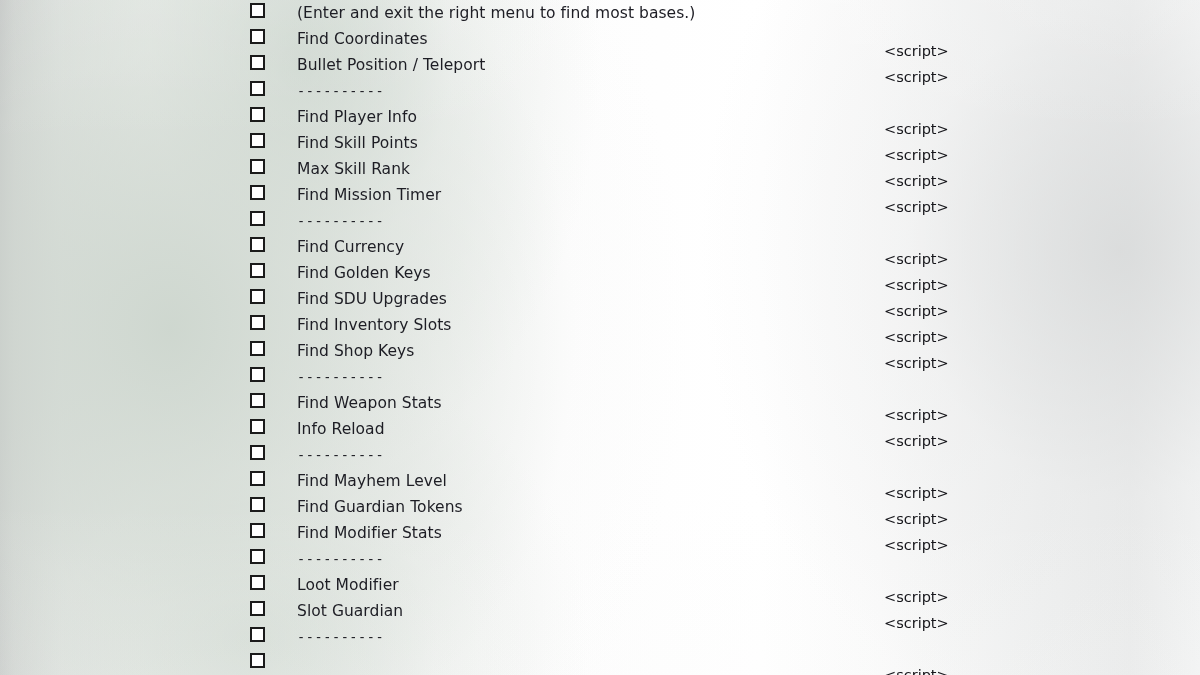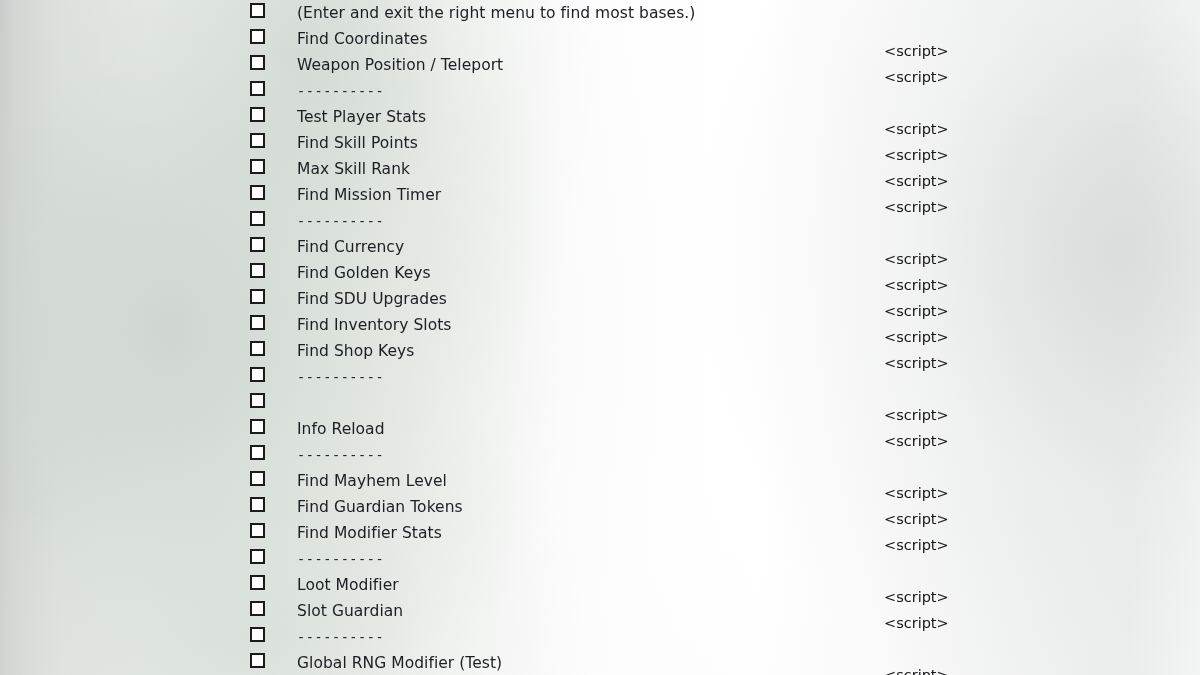--- a/index.html
+++ b/index.html
@@ -128,30 +128,30 @@
       <div class="cb" role="checkbox" aria-checked="false"></div>
       <div class="label">(Enter and exit the right menu to find most bases.)</div>
     </div>
     <div class="row">
       <div class="cb" role="checkbox" aria-checked="false"></div>
       <div class="label">Find Coordinates</div>
       <div class="script">&lt;script&gt;</div>
     </div>
     <div class="row">
       <div class="cb" role="checkbox" aria-checked="false"></div>
-      <div class="label">Weapon Position / Teleport</div>
-      <div class="script">&lt;script&gt;</div>
-    </div>
-    <div class="row">
-      <div class="cb" role="checkbox" aria-checked="false"></div>
-      <div class="label sep">----------</div>
-    </div>
-    <div class="row">
-      <div class="cb" role="checkbox" aria-checked="false"></div>
-      <div class="label">Test Player Stats</div>
+      <div class="label">Bullet Position / Teleport</div>
+      <div class="script">&lt;script&gt;</div>
+    </div>
+    <div class="row">
+      <div class="cb" role="checkbox" aria-checked="false"></div>
+      <div class="label sep">----------</div>
+    </div>
+    <div class="row">
+      <div class="cb" role="checkbox" aria-checked="false"></div>
+      <div class="label">Find Player Info</div>
       <div class="script">&lt;script&gt;</div>
     </div>
     <div class="row">
       <div class="cb" role="checkbox" aria-checked="false"></div>
       <div class="label">Find Skill Points</div>
       <div class="script">&lt;script&gt;</div>
     </div>
     <div class="row">
       <div class="cb" role="checkbox" aria-checked="false"></div>
       <div class="label">Max Skill Rank</div>
@@ -190,20 +190,21 @@
       <div class="cb" role="checkbox" aria-checked="false"></div>
       <div class="label">Find Shop Keys</div>
       <div class="script">&lt;script&gt;</div>
     </div>
     <div class="row">
       <div class="cb" role="checkbox" aria-checked="false"></div>
       <div class="label sep">----------</div>
     </div>
     <div class="row">
       <div class="cb" role="checkbox" aria-checked="false"></div>
+      <div class="label">Find Weapon Stats</div>
       <div class="script">&lt;script&gt;</div>
     </div>
     <div class="row">
       <div class="cb" role="checkbox" aria-checked="false"></div>
       <div class="label">Info Reload</div>
       <div class="script">&lt;script&gt;</div>
     </div>
     <div class="row">
       <div class="cb" role="checkbox" aria-checked="false"></div>
       <div class="label sep">----------</div>
@@ -236,16 +237,15 @@
       <div class="cb" role="checkbox" aria-checked="false"></div>
       <div class="label">Slot Guardian</div>
       <div class="script">&lt;script&gt;</div>
     </div>
     <div class="row">
       <div class="cb" role="checkbox" aria-checked="false"></div>
       <div class="label sep">----------</div>
     </div>
     <div class="row">
       <div class="cb" role="checkbox" aria-checked="false"></div>
-      <div class="label">Global RNG Modifier (Test)</div>
       <div class="script">&lt;script&gt;</div>
     </div>
   </div>
 
 </body></html>

